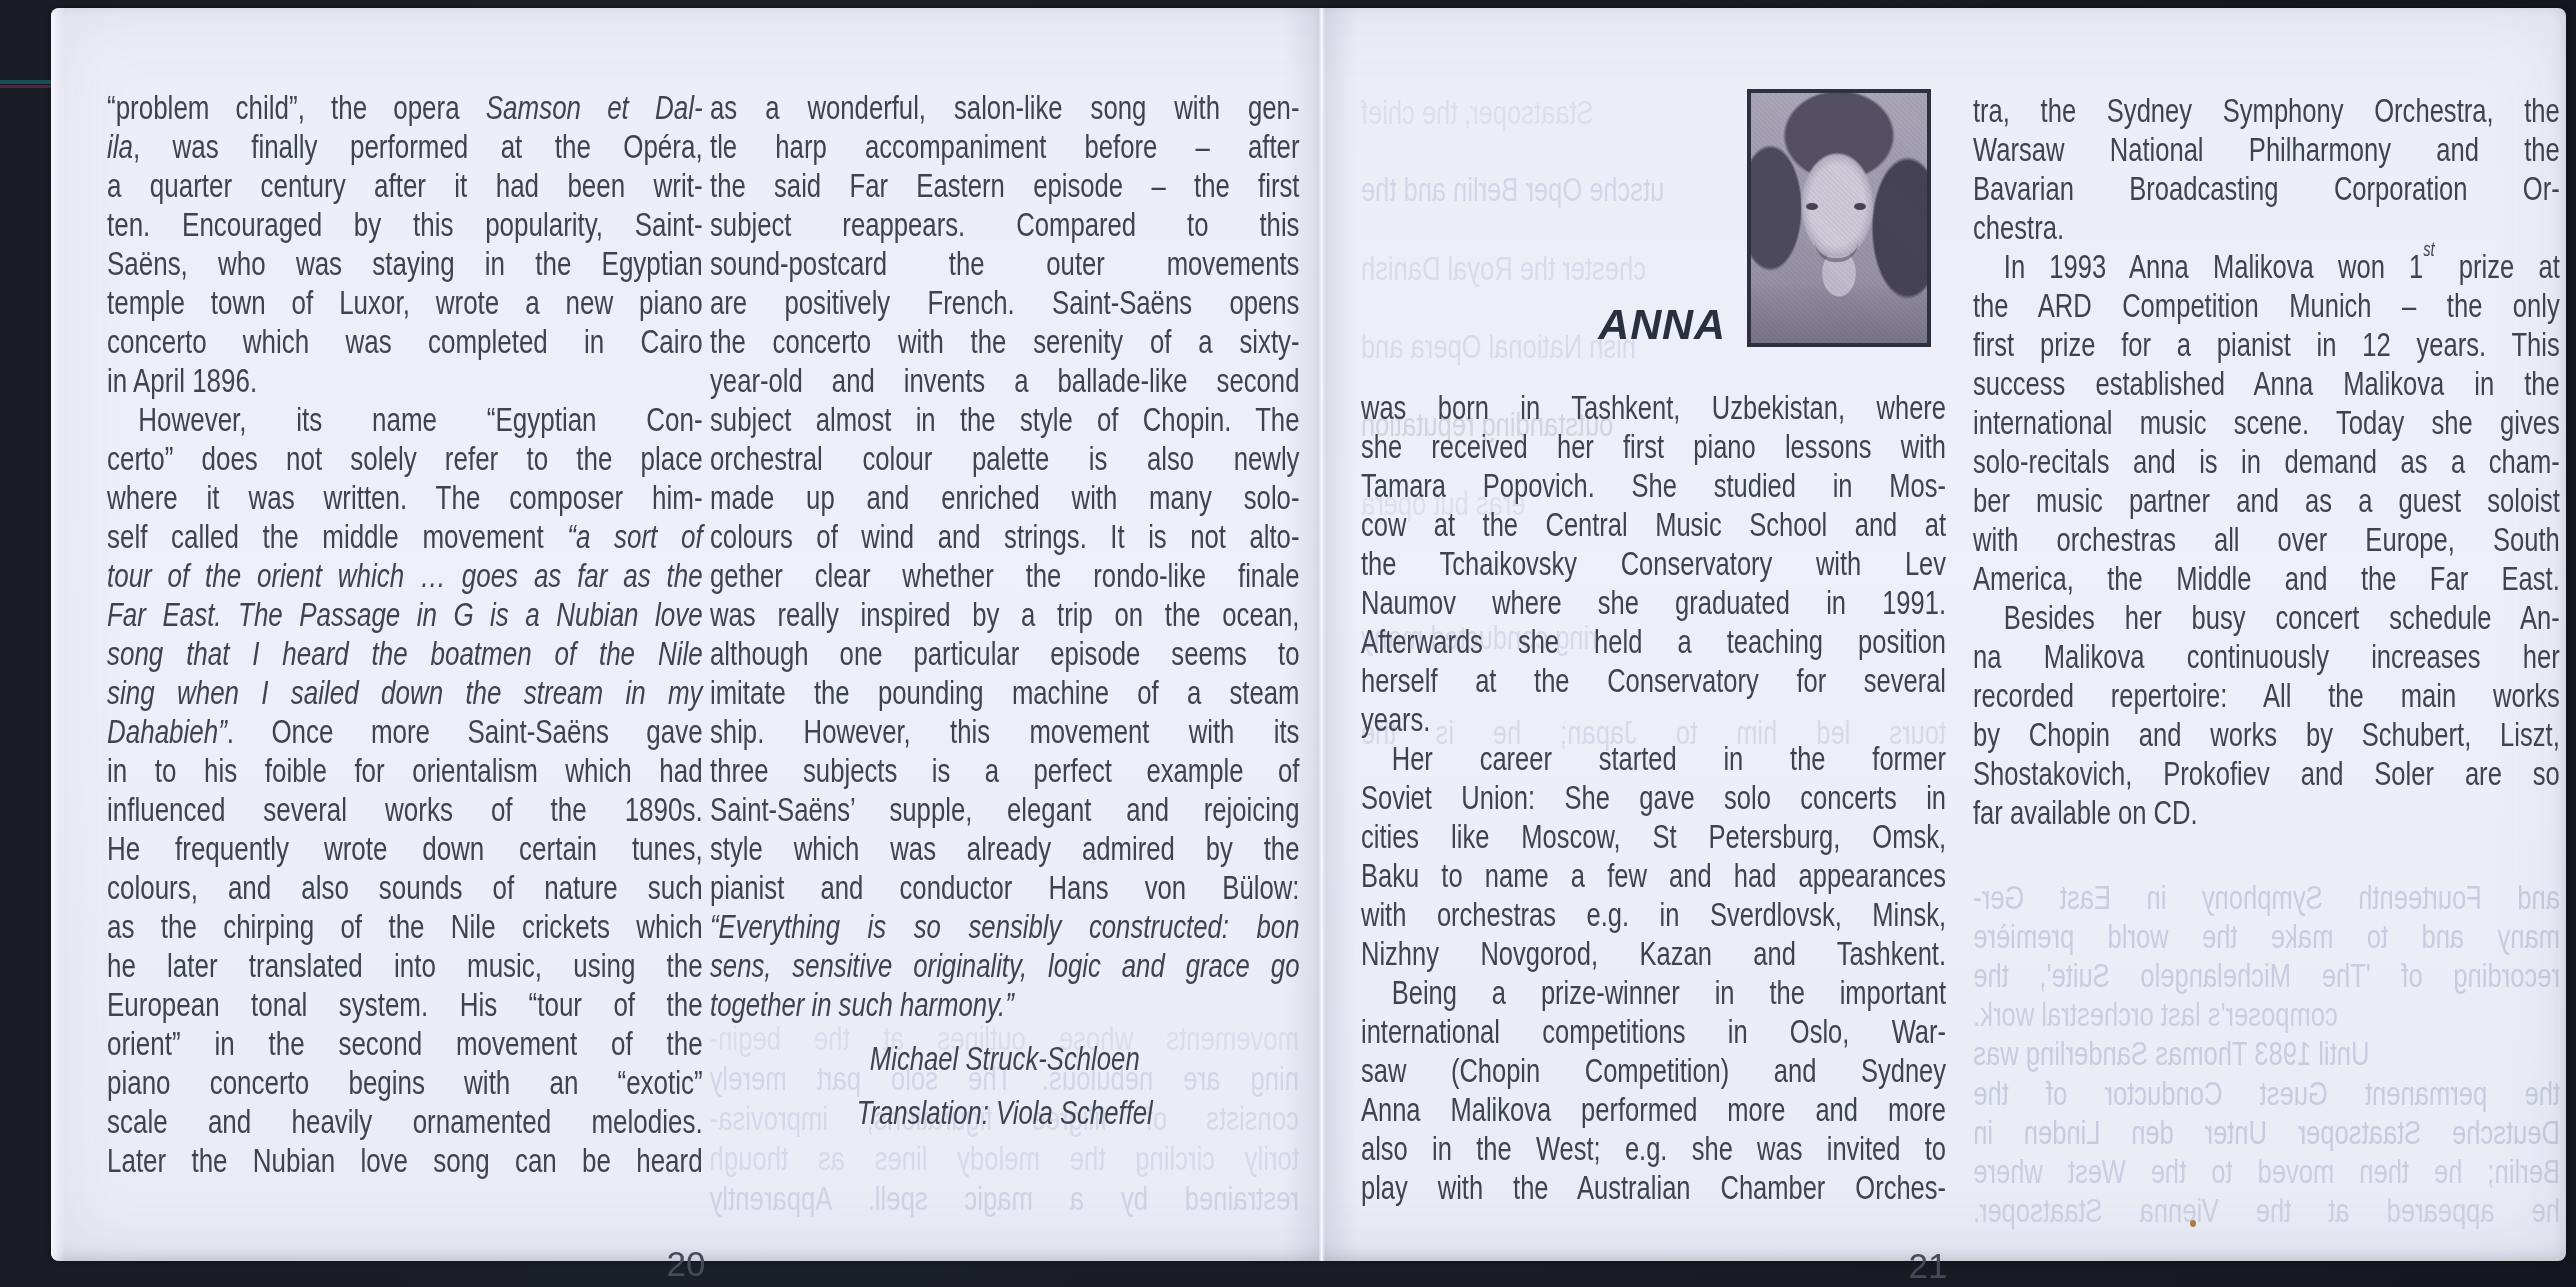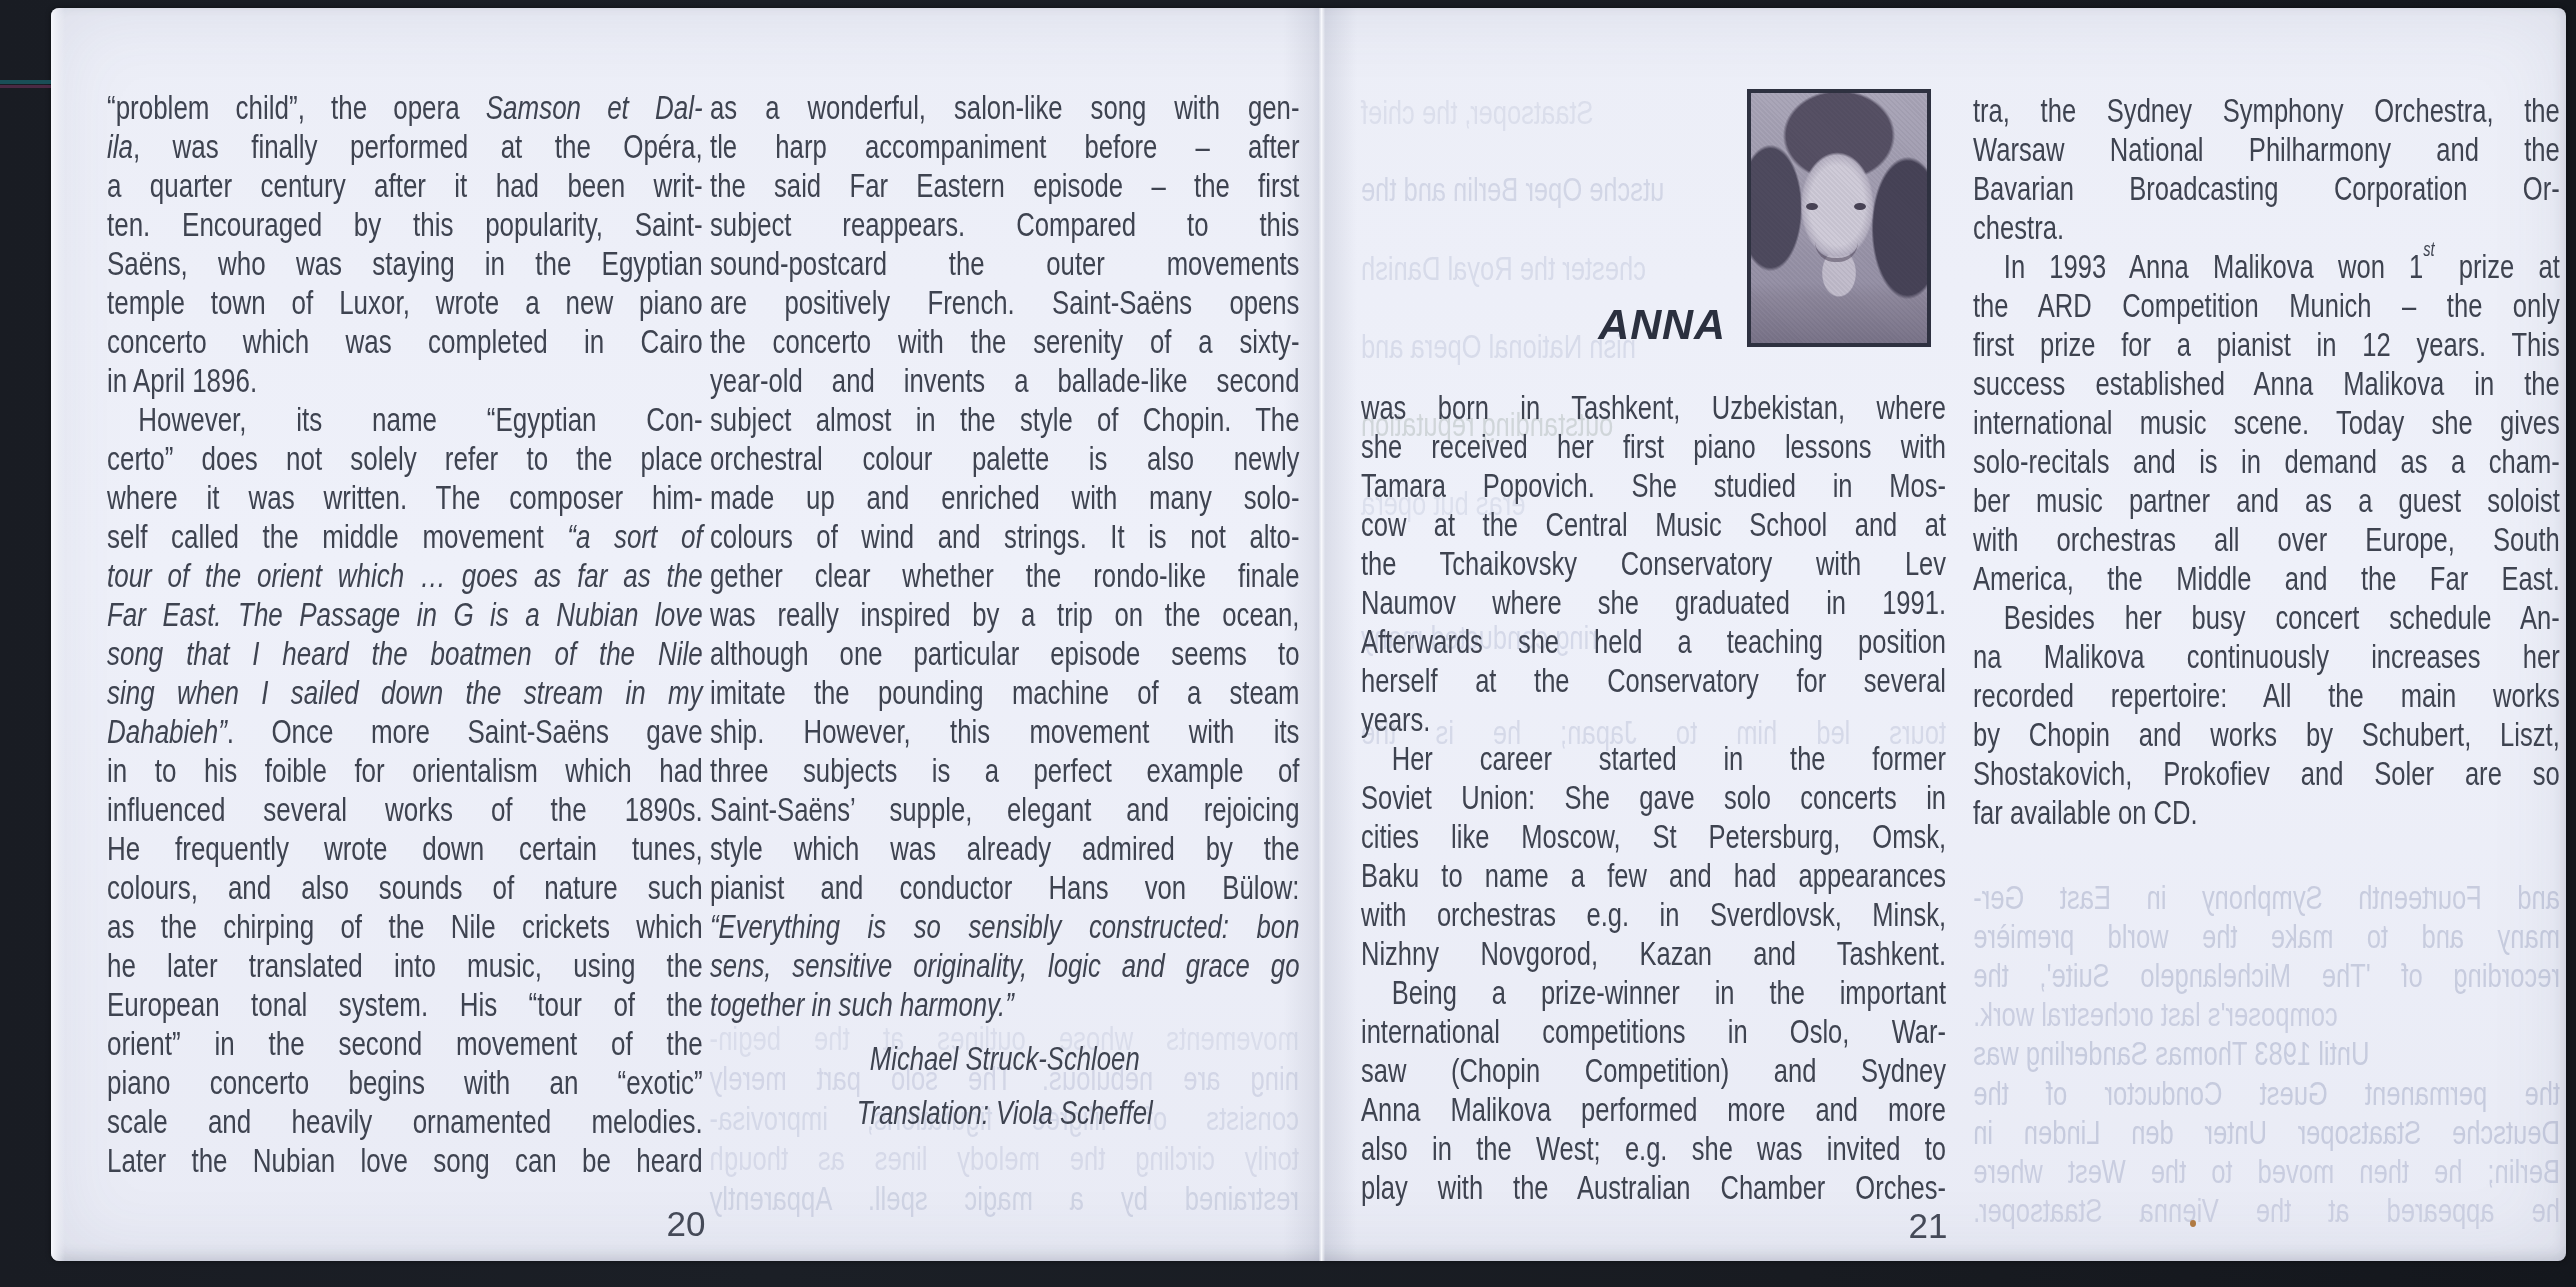--- a/index.html
+++ b/index.html
@@ -60,21 +60,21 @@
       radial-gradient(50px 99px at 11% 46%,#4e4a5e 0 60%,rgba(0,0,0,0) 64%),
       radial-gradient(55px 108px at 89% 54%,#474357 0 62%,rgba(0,0,0,0) 66%),
       linear-gradient(180deg,rgba(0,0,0,0) 0 76%,#8d879b 82%,#7a7489 100%),
       linear-gradient(180deg,#aba7b9 0%,#9b96aa 60%,#8f8aa0 100%);
   }
   .eye{position:absolute;width:11.5px;height:7px;border-radius:50%;background:#474254;top:110px;}
   .eye.l{left:55px;} .eye.r{left:103px;}
   .mouth{position:absolute;left:64px;top:149px;width:43px;height:16px;border-radius:0 0 39px 39px;
     border-bottom:4.4px solid rgba(82,72,92,.55);}
   
-  .pageno{position:absolute;width:106px;text-align:center;font-size:35px;color:#454a58;z-index:3;filter:blur(0.3px);}
+  .pageno{position:absolute;width:106px;text-align:center;font-size:35px;color:#454a58;z-index:3;filter:blur(0.3px);margin-top:40px;}
   .pn-left{left:582px;top:1196px;}
   .pn-right{left:1824px;top:1198px;}
   
   .streak{position:absolute;z-index:0;}
   .streak.teal{left:0;top:80px;width:51px;height:3.5px;background:#1a5f68;opacity:.75;}
   .streak.mag{left:0;top:85px;width:51px;height:2.7px;background:#7e3563;opacity:.5;}
   .speck{position:absolute;left:2190px;top:1220px;width:6.2px;height:7px;border-radius:50%;
     background:#b07a43;z-index:5;}
 </style>
 </head>

